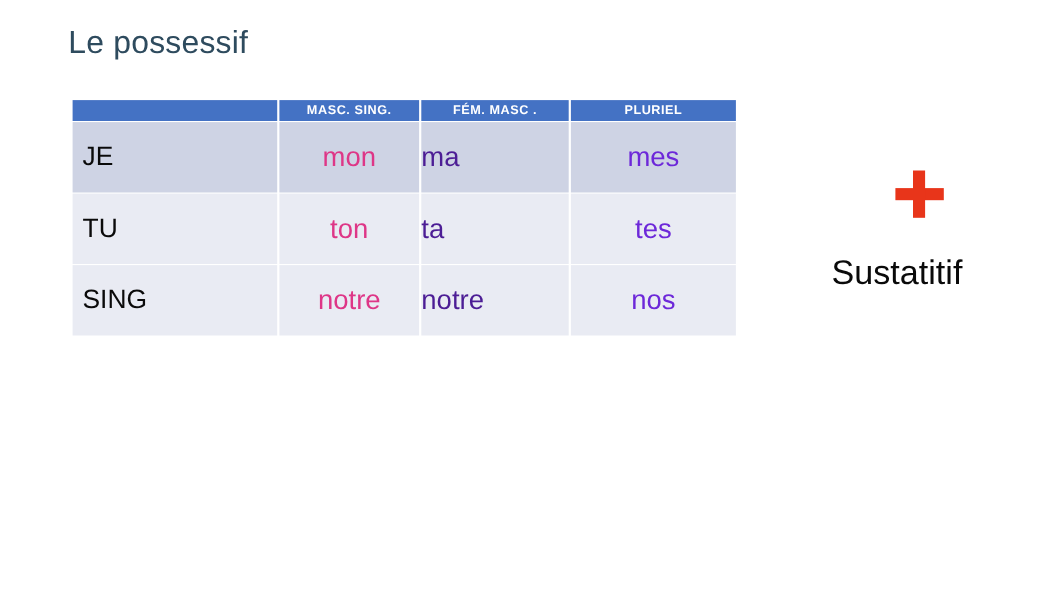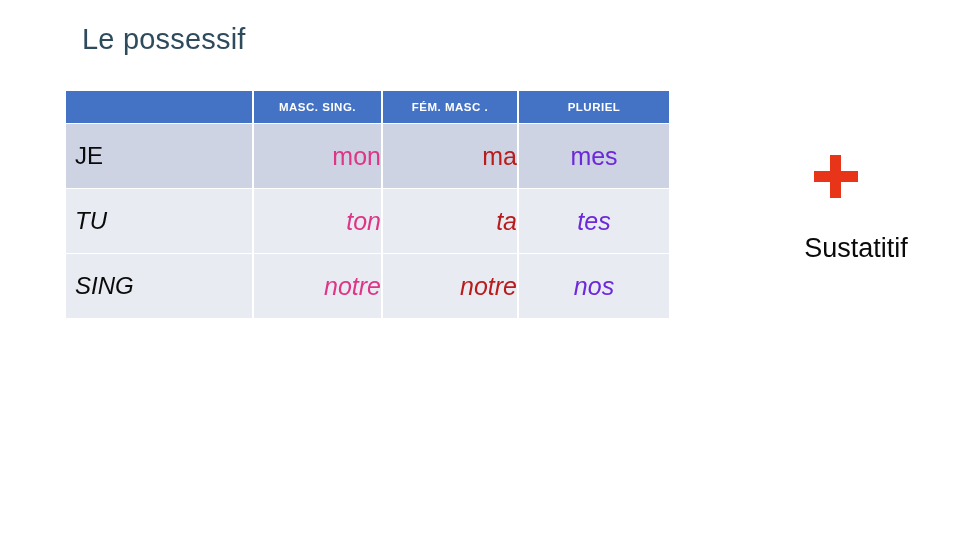--- a/index.html
+++ b/index.html
@@ -28,21 +28,20 @@
   #slide-title {
     position: absolute;
     left: 62px;
     top: 22px;
     font-size: 29px;
     line-height: 34px;
     color: #2E4B5E;
     font-weight: 400;
     letter-spacing: 0.2px;
     white-space: nowrap;
-    margin-left: 20px;
   }
 
   
   #possessive-table {
     position: absolute;
     left: 64px;
     top: 90px;
     width: 597px;
     border-collapse: separate;
     border-spacing: 2px 1px;
@@ -62,46 +61,46 @@
   }
 
   
   .hdr-cell {
     background: #4472C4;
     color: #FFFFFF;
     font-size: 11.5px;
     font-weight: bold;
     letter-spacing: 0.5px;
     text-align: center;
-    height: 32px;
+    height: 19px;
     vertical-align: middle;
     white-space: nowrap;
   }
   .hdr-cell.blank {
     background: #4472C4;
   }
 
   
   .row-a td { background: #CED3E4; }
-  .row-b td { background: #E9EBF3; font-style: italic; }
+  .row-b td { background: #E9EBF3; }
 
   .cell {
     height: 64px;
     vertical-align: middle;
     font-size: 25px;
     white-space: nowrap;
   }
   .cell.pronoun {
     color: #0A0A0A;
     text-align: left;
     padding-left: 9px !important;
     font-size: 24px;
   }
-  .cell.masc { color: #DE3687; text-align: right; }
-  .cell.fem  { color: #b91c1c; text-align: right; }
+  .cell.masc { color: #DE3687; text-align: center; }
+  .cell.fem  { color: #4c1d95; text-align: left; }
   .cell.plur { color: #6d28d9; text-align: center; }
 
   
   #plus-sign {
     position: absolute;
     left: 806px;
     top: 146px;
     width: 60px;
     height: 60px;
   }
@@ -120,22 +119,22 @@
     width: 11px;
     height: 43px;
     background: #E8351A;
   }
 
   #noun-label {
     position: absolute;
     left: 756px;
     top: 232px;
     width: 200px;
-    text-align: center;
-    font-size: 27px;
+    text-align: left;
+    font-size: 31px;
     line-height: 32px;
     color: #0A0A0A;
     white-space: nowrap;
   }
 </style>
 </head>
 <body>
 
 <div id="slide">
 

